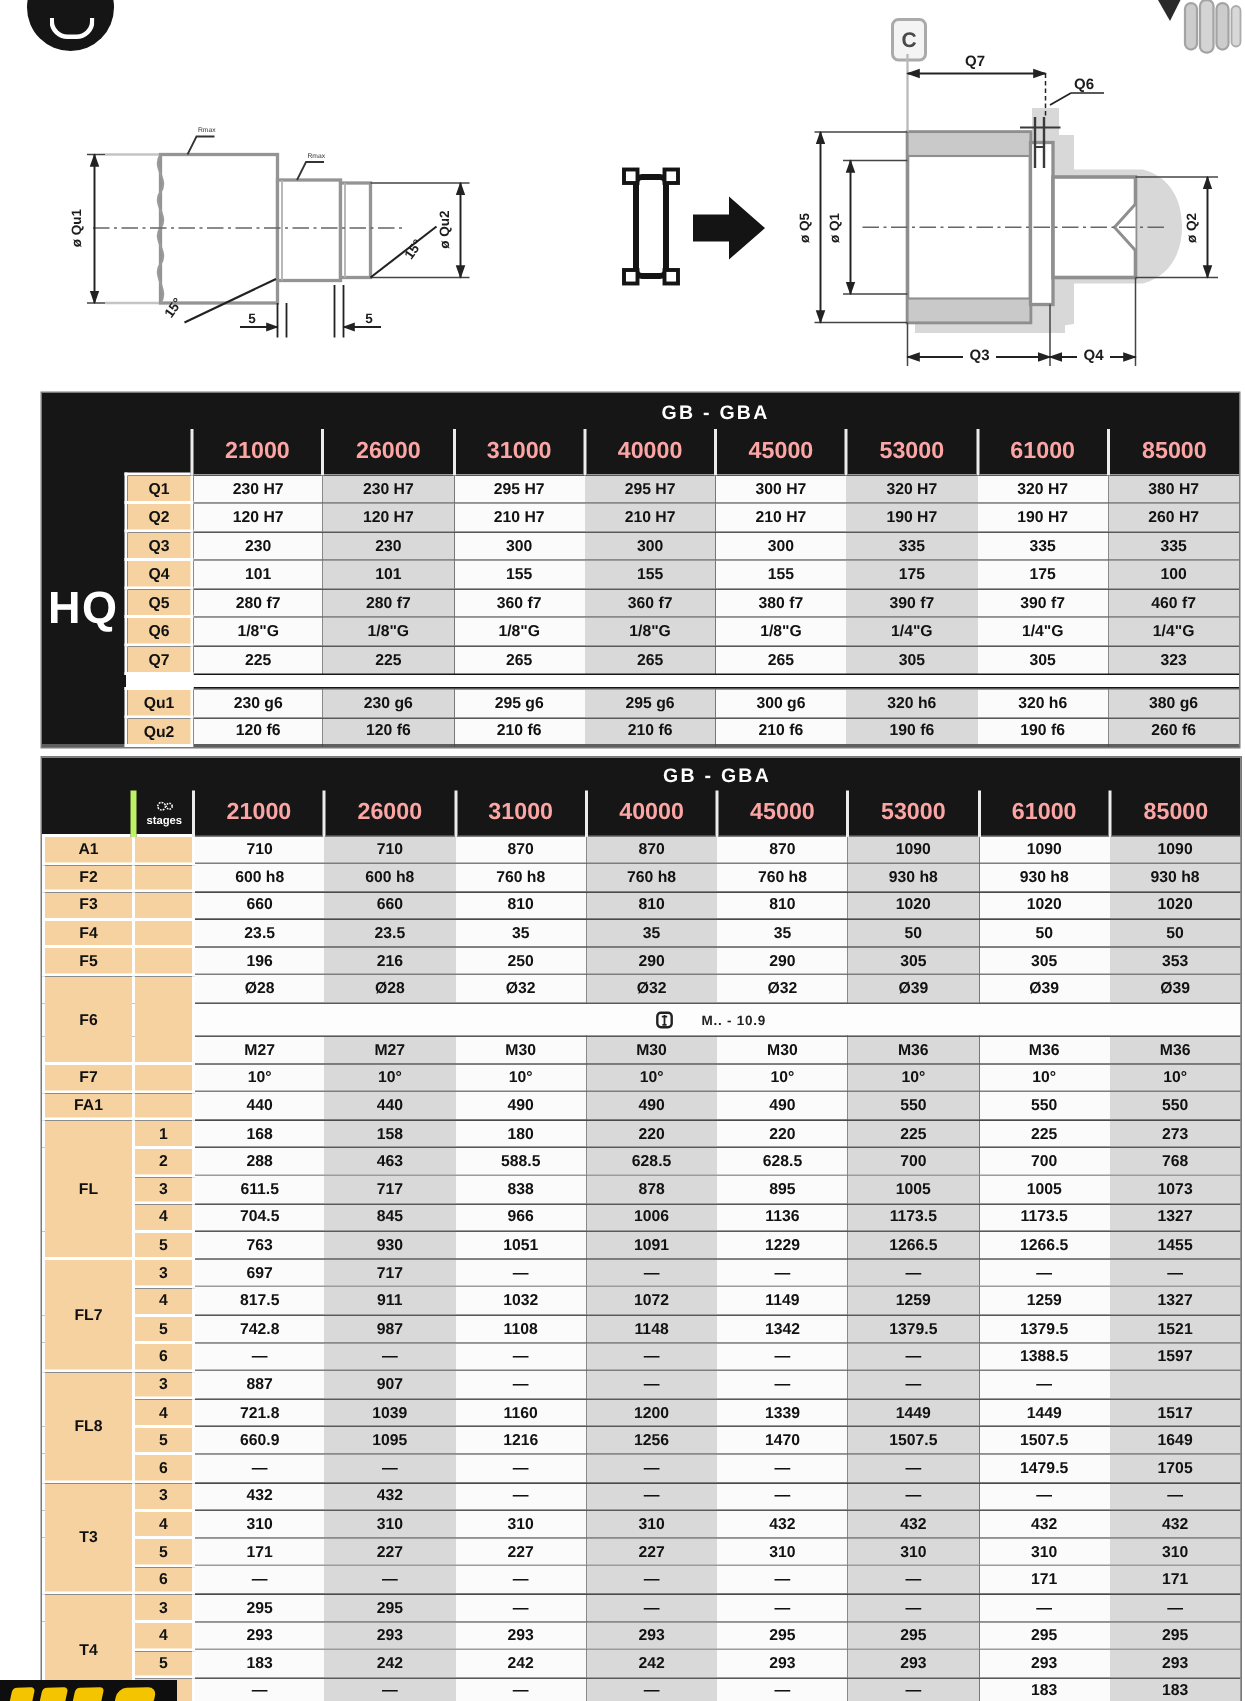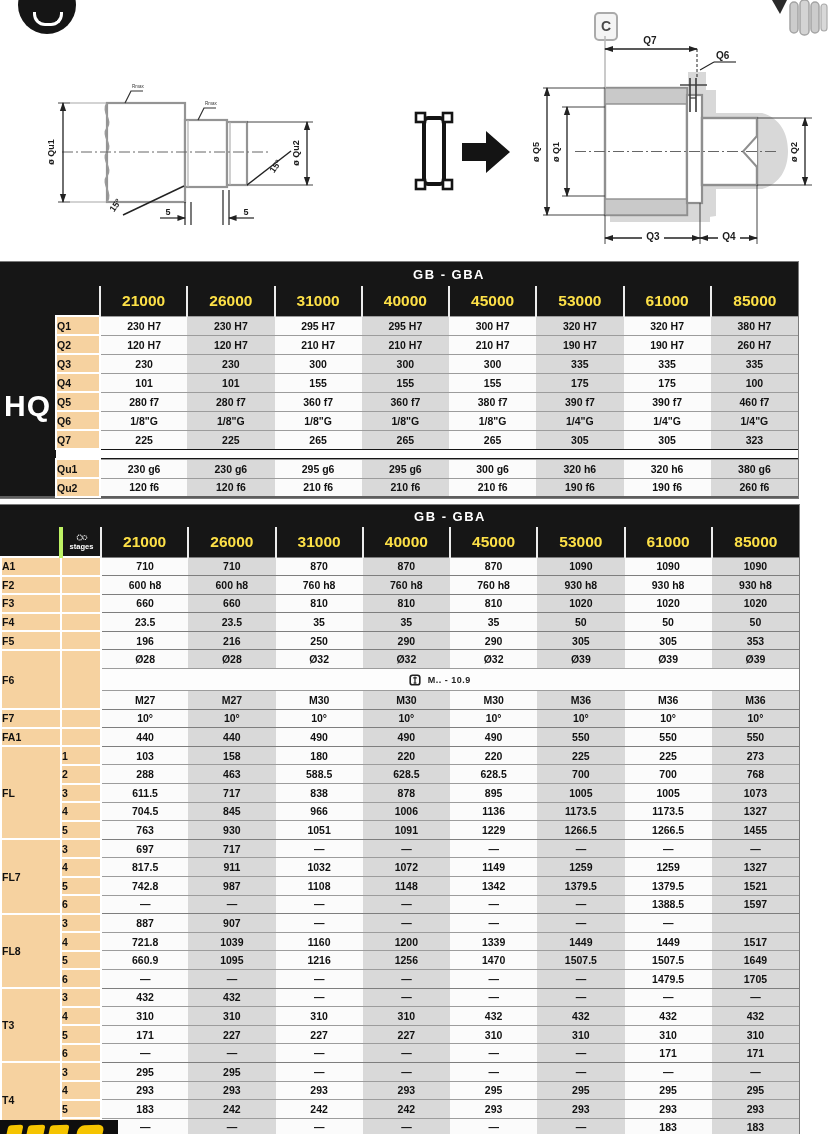--- a/index.html
+++ b/index.html
@@ -21,43 +21,43 @@
   .footer-logo span:nth-child(1){left:7px;width:15px;}
   .footer-logo span:nth-child(2){left:27px;width:17px;}
   .footer-logo span:nth-child(3){left:49px;width:19px;}
   .footer-logo span:nth-child(4){left:77px;width:26px;border-radius:6px;}
   .drawing{position:absolute;}
   svg text{font-family:"Liberation Sans", sans-serif;}
   .dimt{font-size:10px;font-weight:bold;fill:#1c1c1c;}
   .dimsm{font-size:9px;font-weight:bold;fill:#1c1c1c;}
   .dimxs{font-size:4.5px;fill:#333;}
   
-  table.cat{position:absolute;left:0;width:798px;border-collapse:collapse;table-layout:fixed;
+  table.cat{position:absolute;left:28px;width:798px;border-collapse:collapse;table-layout:fixed;
        background:#161616;outline:1px solid #7a7a7a;}
   table.cat td{padding:0;overflow:hidden;white-space:nowrap;}
   .ttl{color:#fff;font-size:13px;font-weight:bold;text-align:center;letter-spacing:1.5px;}
   #t1 tr.title-tr{height:24px;} #t2 tr.title-tr{height:22px;}
   tr.head-tr{height:30px;}
-  .ch{color:#fde047;font-size:15.5px;font-weight:bold;text-align:center;
+  .ch{color:#fca5a5;font-size:15.5px;font-weight:bold;text-align:center;
       border-left:2px solid #ececec;}
   .sh{color:#fff;font-size:7.5px;font-weight:bold;text-align:center;
       border-left:4px solid #bef264;border-right:0;line-height:1;}
   .sh .glyph{display:block;margin:0 auto 1px auto;width:16px;height:9px;}
   #t1 tr.dr{height:19px;} #t2 tr.dr{height:18.6px;} #t2 tr.noter{height:22px;}
   .dc{font-size:10.5px;font-weight:bold;text-align:center;color:#111;
       border-top:1px solid #9c9c9c;}
   .dc.w{background:#fbfbfb;} .dc.g{background:#d9d9d9;}
   tr.gt td.dc, tr.gt td.notec{border-top:1.8px solid #7e7e7e;}
   .rl,.st,.gl{background:#f6d2a0;border:2px solid #fff;font-size:10.5px;font-weight:bold;
-      text-align:left;color:#111;}
+      text-align:center;color:#111;}
   .hq{background:#161616;color:#fff;font-size:30px;font-weight:bold;text-align:center;
       letter-spacing:1px;}
   .sep-tr td{height:8px;background:#fff;}
   .notec{background:#fdfdfd;text-align:left;border-top:1px solid #9c9c9c;}
-  .notec .inner{display:flex;align-items:center;gap:7px;padding-left:44%;}
+  .notec .inner{display:flex;align-items:center;gap:19px;padding-left:44%;}
   .notec .inner svg{width:12px;height:12px;flex:0 0 auto;}
   .notec .ntext{font-size:9px;font-weight:bold;color:#222;letter-spacing:0.5px;}
   table.cat{border-bottom:2px solid #5e5e5e;}
 </style>
 </head>
 <body>
 
 <div class="corner-badge"></div>
 
 <div class="tr-icon">
@@ -481,21 +481,21 @@
         <td class="dc w">490</td>
         <td class="dc g">490</td>
         <td class="dc w">490</td>
         <td class="dc g">550</td>
         <td class="dc w">550</td>
         <td class="dc g">550</td>
       </tr>
       <tr class="dr gt">
         <td class="gl" rowspan="5">FL</td>
         <td class="st">1</td>
-        <td class="dc w">103</td>
+        <td class="dc w">168</td>
         <td class="dc g">158</td>
         <td class="dc w">180</td>
         <td class="dc g">220</td>
         <td class="dc w">220</td>
         <td class="dc g">225</td>
         <td class="dc w">225</td>
         <td class="dc g">273</td>
       </tr>
       <tr class="dr">
         <td class="st">2</td>

